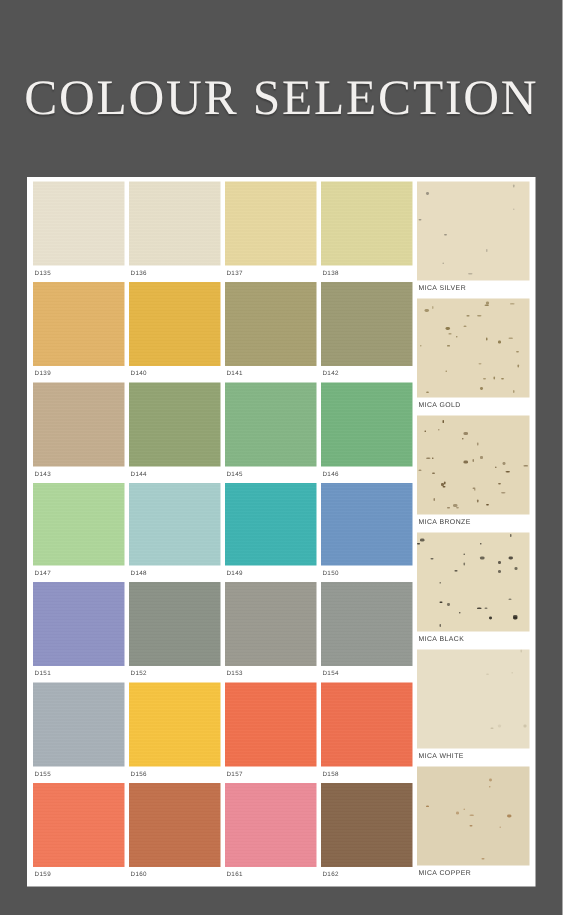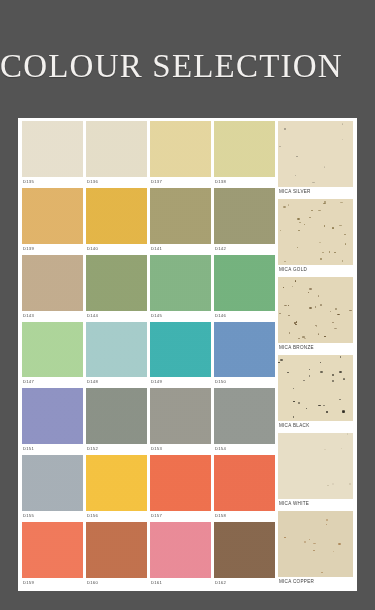--- a/index.html
+++ b/index.html
@@ -13,21 +13,21 @@
     font-family: "Liberation Sans", sans-serif;
     overflow: hidden;
     position: relative;
   }
 
   
   .title-bar {
     height: 118px;
     display: flex;
     align-items: center;
-    justify-content: flex-start;
+    justify-content: center;
     box-sizing: border-box;
     padding-top: 14px;
   }
   .title {
     font-family: "Liberation Serif", serif;
     font-weight: 400;
     font-size: 33px;
     letter-spacing: 1.2px;
     color: #f2f0ee;
     white-space: nowrap;

